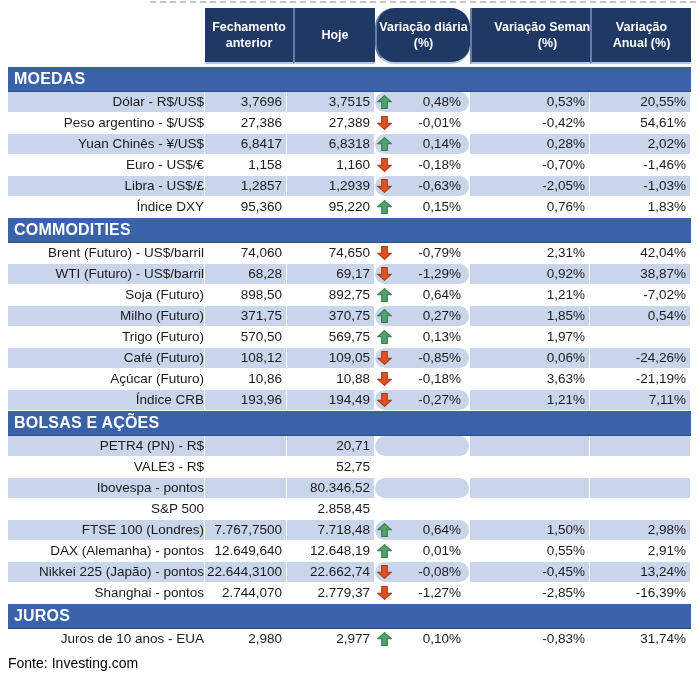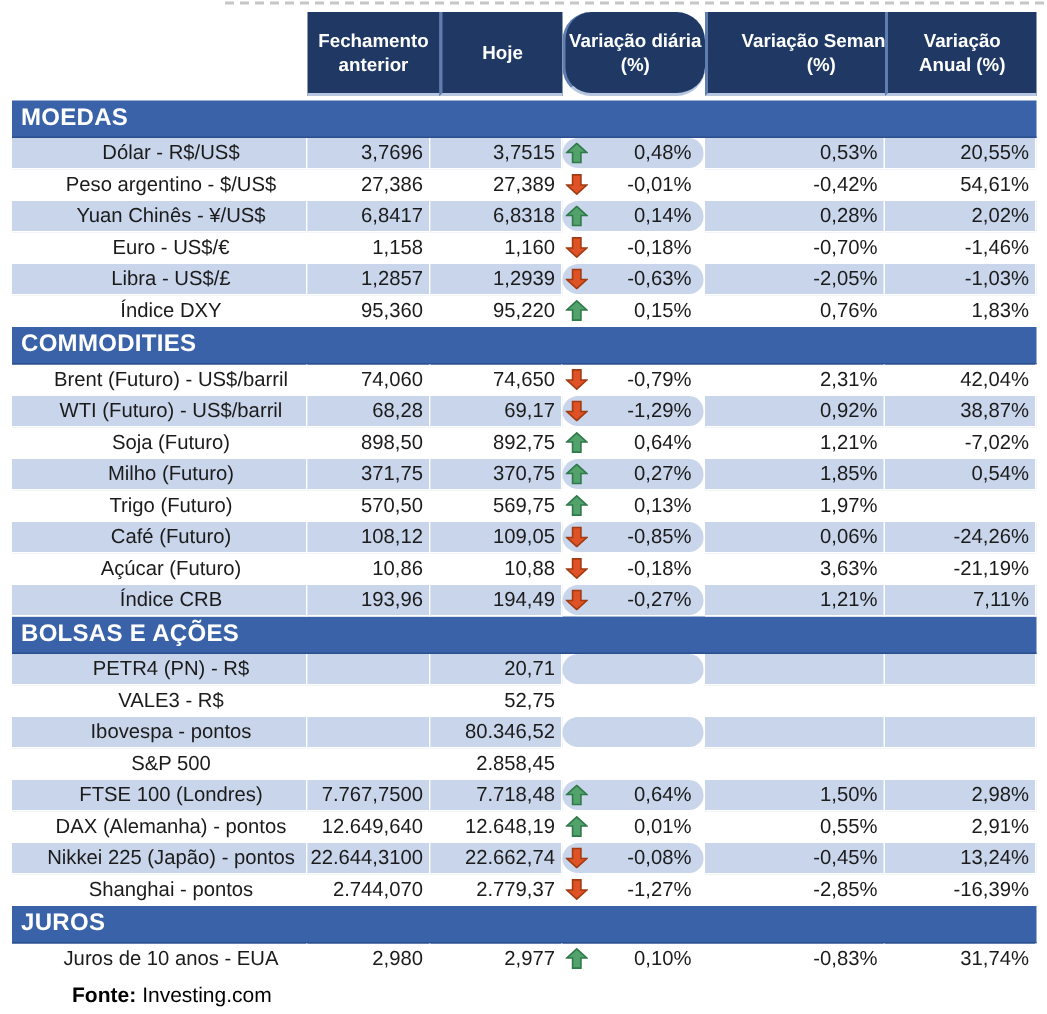--- a/index.html
+++ b/index.html
@@ -39,27 +39,27 @@
     display:flex;align-items:center;padding-left:6px;box-sizing:border-box;
     border-bottom:1px solid #2B4E8C;letter-spacing:0.2px;
   }
   
   .row{display:flex;height:21px;}
   .row.shaded .cell{background:var(--row-shaded);}
   .cell{
     box-sizing:border-box;border-right:1px solid #ffffff;border-bottom:1px solid #ffffff;
     font-size:13.5px;line-height:19px;white-space:nowrap;overflow:hidden;
   }
-  .cl{padding-left:16px;text-align:center;}
+  .cl{padding-left:16px;text-align:right;}
   .cn{text-align:right;padding-right:4px;}
   .cd{position:relative;text-align:right;padding-right:8px;}
   .cd svg{position:absolute;left:2px;top:3px;}
   
   .footer{position:absolute;left:8px;top:655px;font-size:14px;color:#000;}
-  .footer .b{font-weight:bold;margin-right:4px;margin-left:40px;}
+  .footer .b{font-weight:normal;margin-right:4px;}
 </style>
 </head>
 <body>
 
 <div class="sheet">
   <div class="top-dashes"></div>
 
   <div class="tbl">
     <div class="hdr-row">
       <div class="hc c0"></div>

